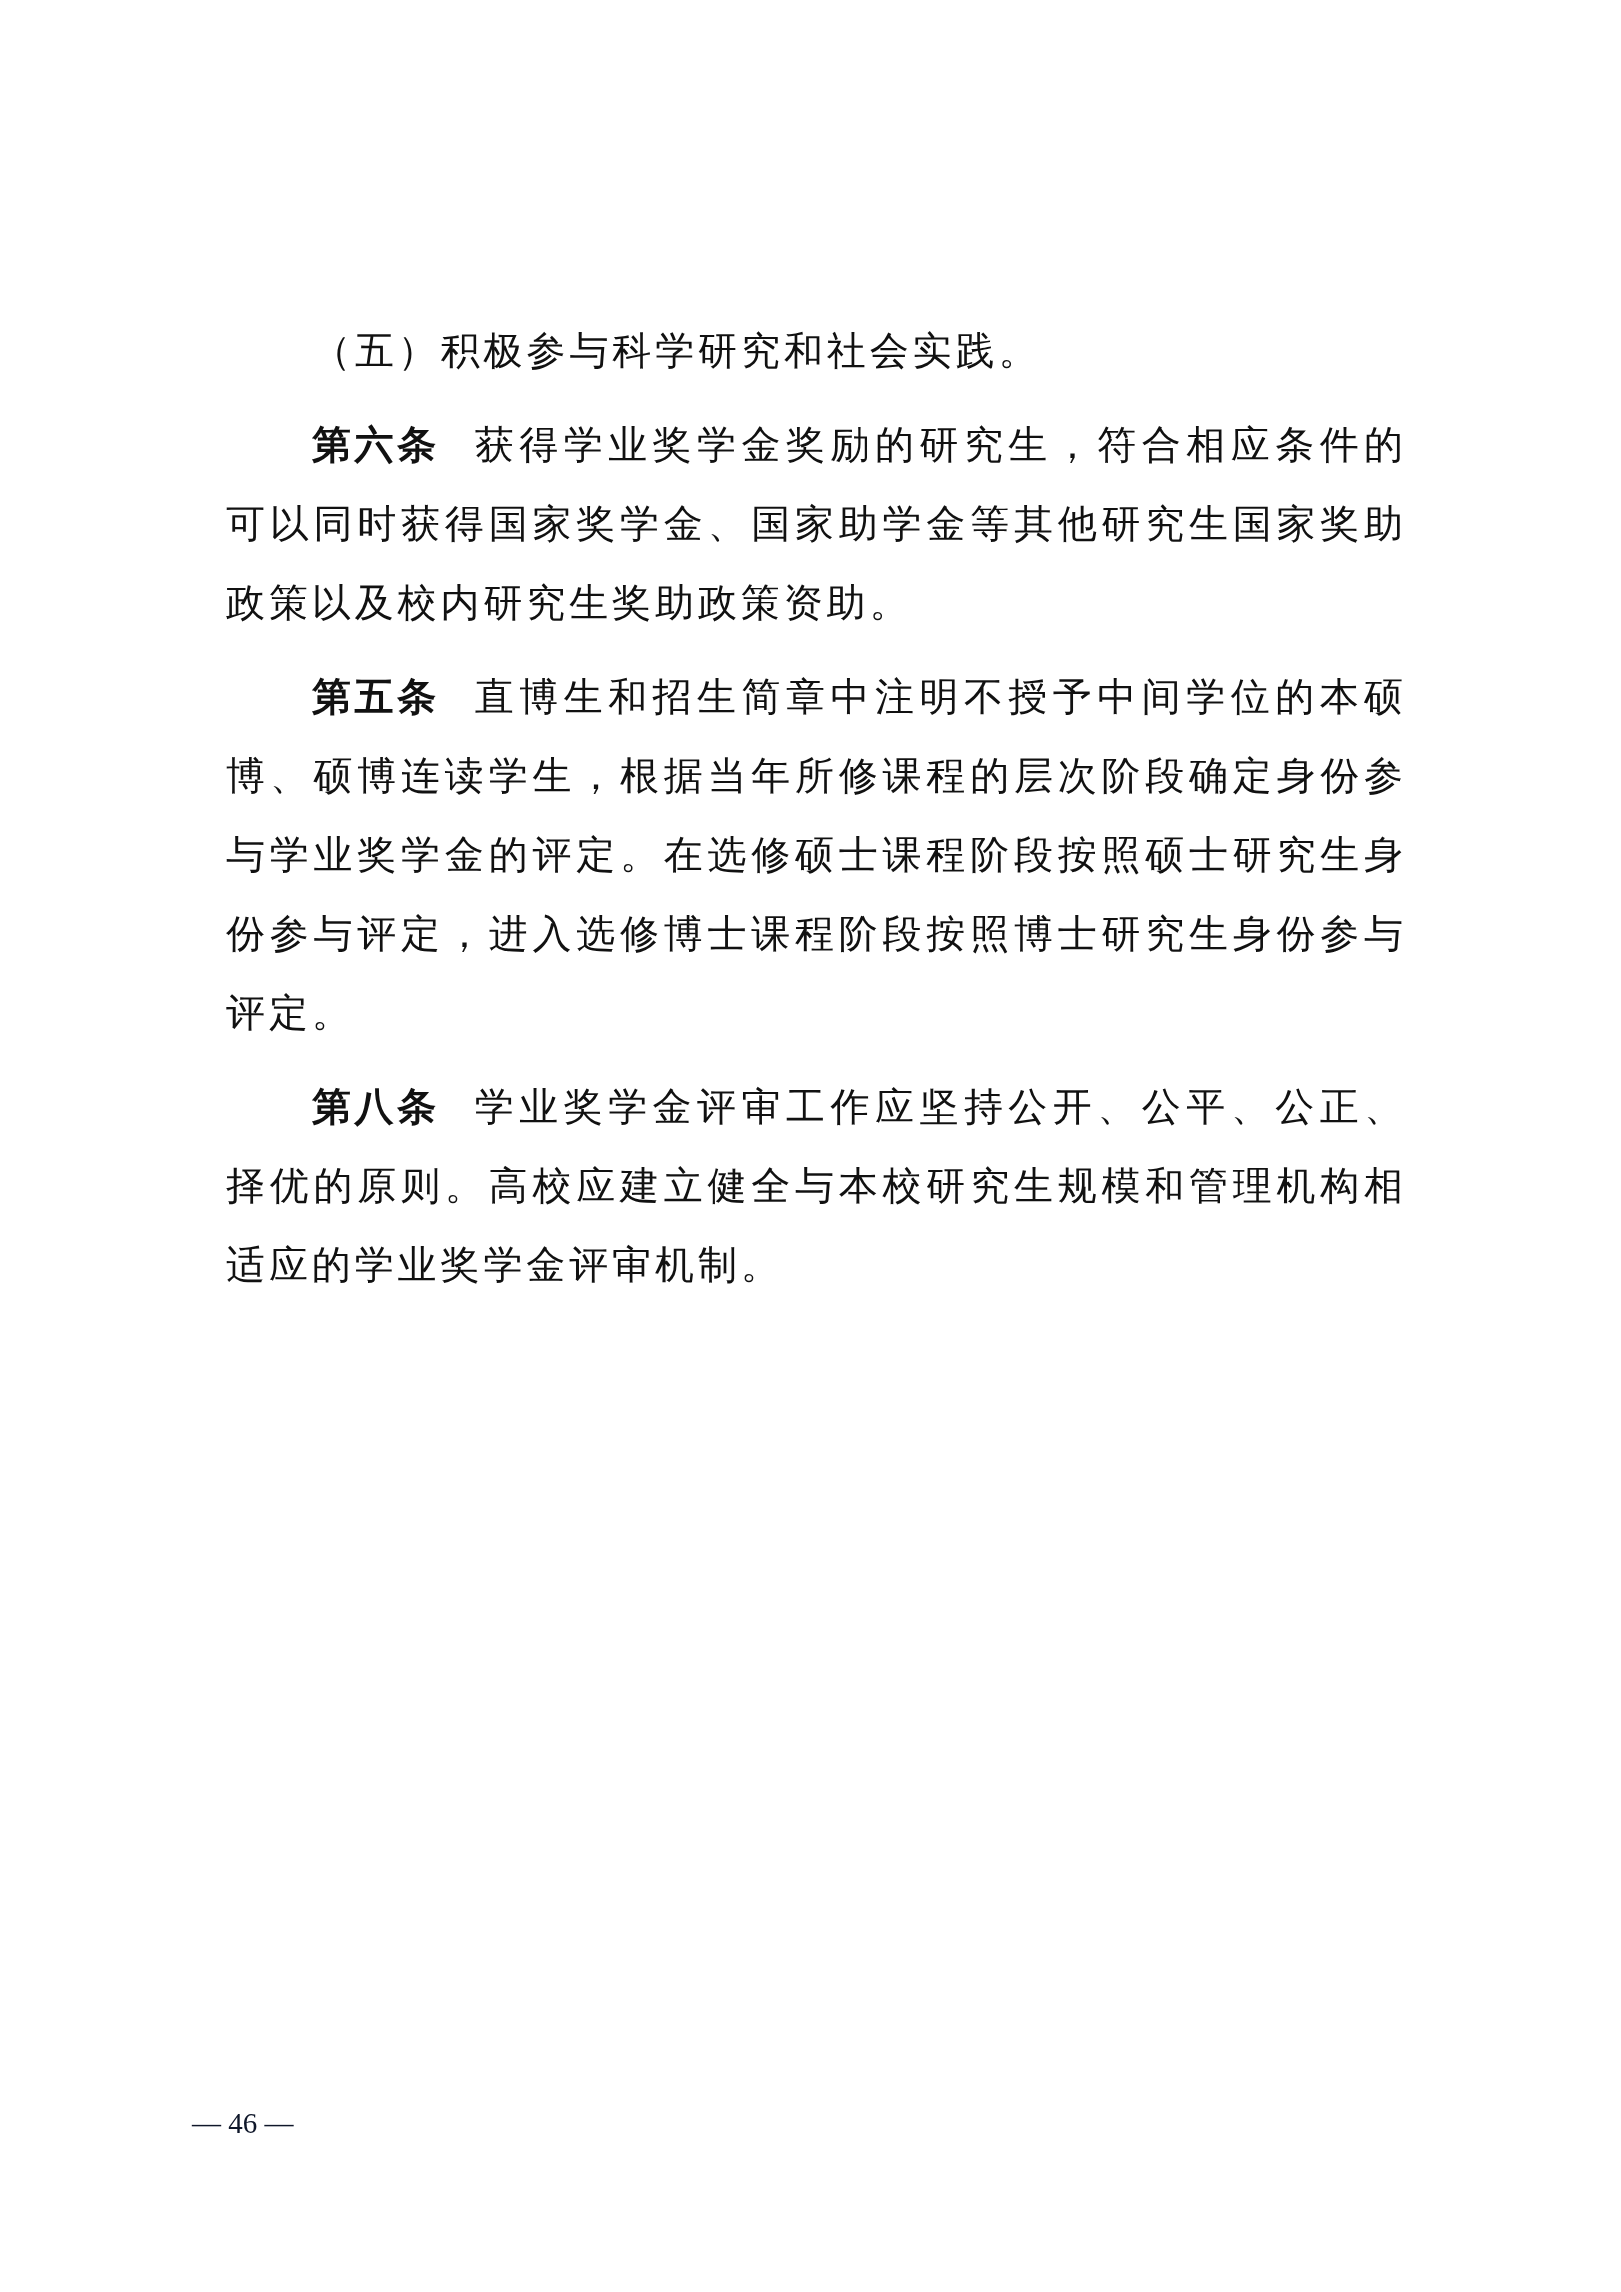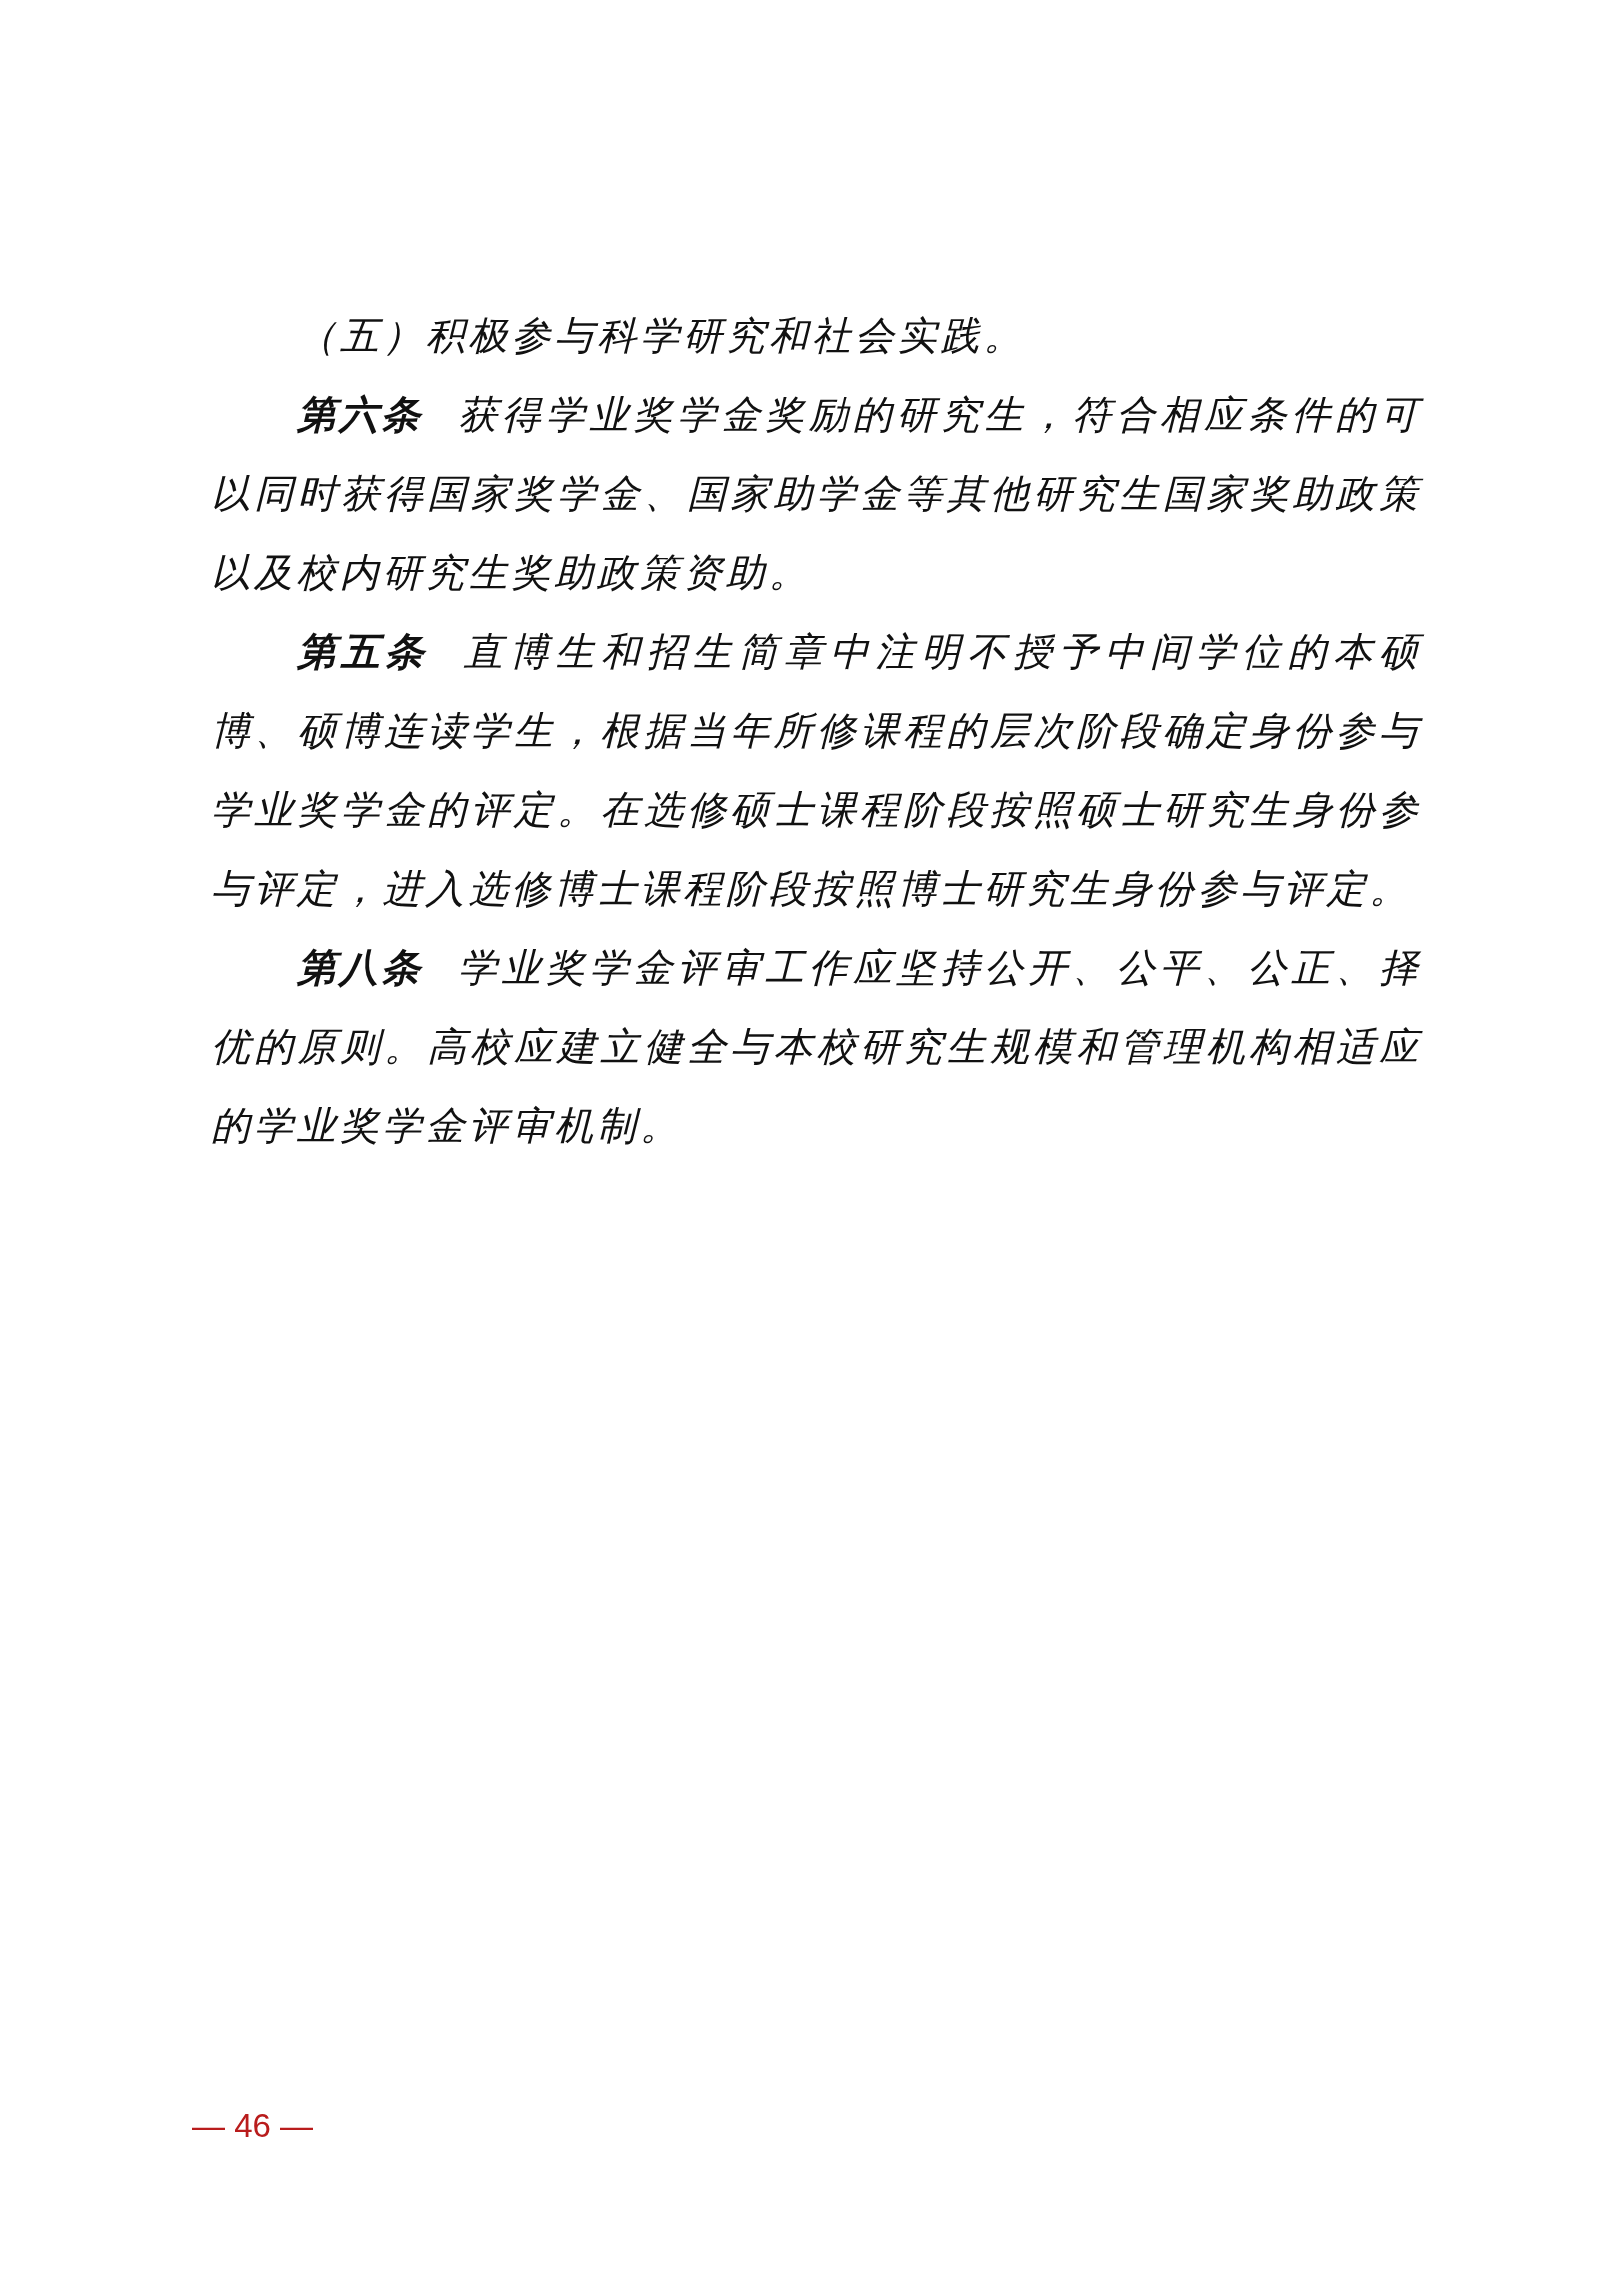--- a/index.html
+++ b/index.html
@@ -4,29 +4,29 @@
 <style>
   html, body { margin: 0; padding: 0; background: #ffffff; }
   body { width: 1621px; height: 2293px; position: relative; overflow: hidden; }
   .page { position: absolute; left: 0; top: 0; width: 1621px; height: 2293px; background: #fff; }
   .body-text {
     position: absolute; left: 211px; top: 296px; width: 1211px;
     font-family: "DejaVu Serif", "Liberation Serif", serif;
     font-size: 39px; line-height: 79px; color: #111;
     letter-spacing: 3.9px;
   }
-  .para { margin: 0; text-indent: 86px; text-align: justify; text-align-last: left; font-style: italic; }
+  .para { margin: 15px; text-indent: 86px; text-align: justify; text-align-last: left; }
   .article-label {
     font-family: "DejaVu Sans", "Liberation Sans", sans-serif;
     font-weight: bold; letter-spacing: 2px; margin-right: 35px;
   }
   .page-number {
     position: absolute; left: 192px; top: 2107px;
-    font-family: Liberation Sans, sans-serif;
-    font-size: 33px; color: #b91c1c; white-space: pre;
+    font-family: Liberation Serif, serif;
+    font-size: 29px; color: #0f172a; white-space: pre;
   }
 </style>
 </head>
 <body>
 
 <div class="page">
   <div class="body-text">
     <p class="para"><span>（五）积极参与科学研究和社会实践。</span></p>
     <p class="para"><span class="article-label">第六条</span><span>获得学业奖学金奖励的研究生，符合相应条件的可以同时获得国家奖学金、国家助学金等其他研究生国家奖助政策以及校内研究生奖助政策资助。</span></p>
     <p class="para"><span class="article-label">第五条</span><span>直博生和招生简章中注明不授予中间学位的本硕博、硕博连读学生，根据当年所修课程的层次阶段确定身份参与学业奖学金的评定。在选修硕士课程阶段按照硕士研究生身份参与评定，进入选修博士课程阶段按照博士研究生身份参与评定。</span></p>

